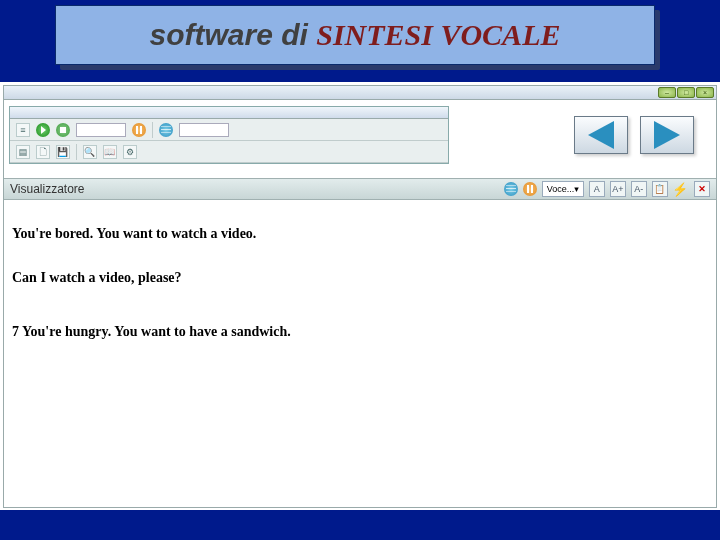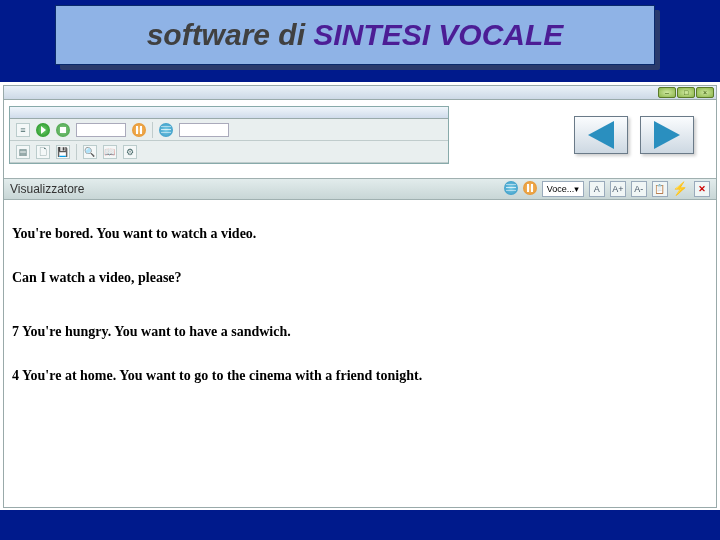--- a/index.html
+++ b/index.html
@@ -35,21 +35,21 @@
     display: flex;
     align-items: center;
     justify-content: center;
   }
   .title-text {
     font-family: "Comic Sans MS", cursive, sans-serif;
     font-size: 30px;
     font-weight: bold;
   }
   .title-text .part1 { color: #404040; font-style: italic; }
-  .title-text .part2 { color: #4c1d95; font-style: italic; }
+  .title-text .part2 { color: #7f1d1d; font-style: italic; font-family: Liberation Serif, serif; }
 
   .app-area {
     position: absolute;
     left: 3px; top: 85px;
     width: 714px; height: 423px;
     background: #fff;
     border: 1px solid #9aa;
   }
 
   .app-titlebar {
@@ -201,21 +201,21 @@
     justify-content: space-between;
     padding: 0 6px;
     gap: 12px;
   }
   .viewer-label {
     font-size: 12px;
     color: #333;
   }
   .viewer-tools {
     display: flex;
-    align-items: flex-start;
+    align-items: center;
     gap: 5px;
     padding-left: 14px;
   }
   .vt-btn {
     width: 16px; height: 16px;
     border: 1px solid #9ab;
     background: #f0f6f6;
     font-size: 9px;
     line-height: 14px;
     text-align: center;
@@ -325,18 +325,17 @@
         <span class="vt-btn">📋</span>
         <span class="vt-bolt">⚡</span>
         <span class="vt-btn vt-x">✕</span>
       </div>
     </div>
 
     <div class="doc-area">
       <div class="doc-line">You're bored. You want to watch a video.</div>
       <div class="doc-line">Can I watch a video, please?</div>
       <div class="doc-line">7 You're hungry. You want to have a sandwich.</div>
-      <div class="doc-line">4 You're at home. You want to go to the cinema with a friend tonight.</div>
     </div>
 
   </div>
 
 </div>
 
 </body></html>

